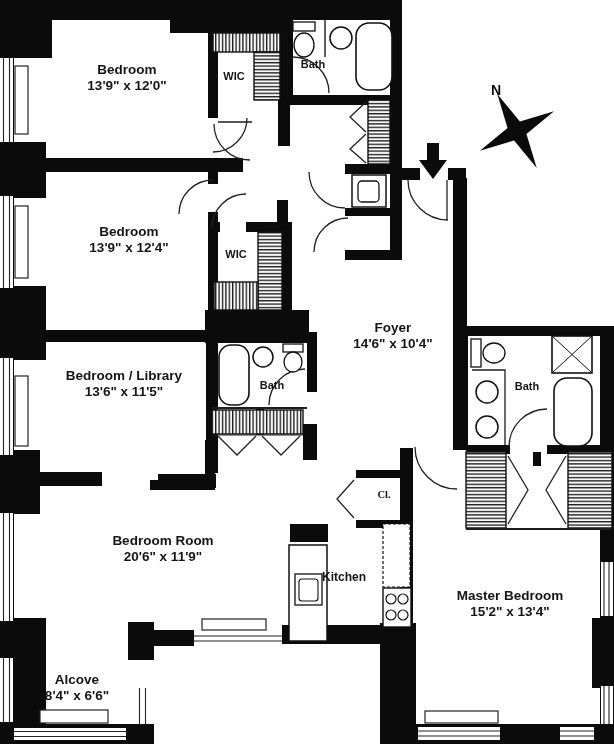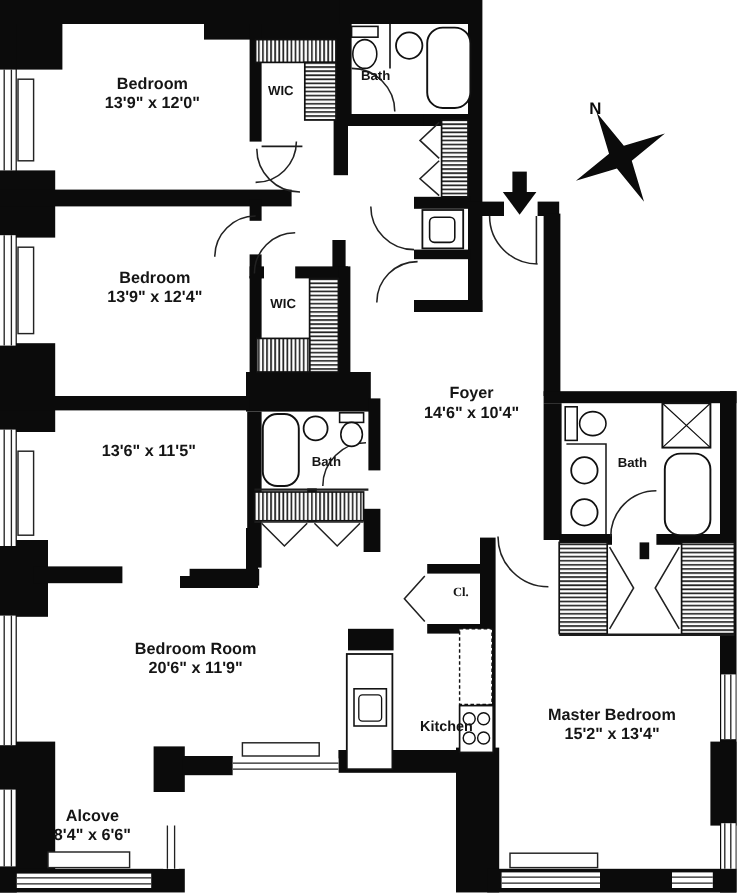--- a/index.html
+++ b/index.html
@@ -236,36 +236,37 @@
     <span class="dm">13'9" x 12'4"</span>
   </div>
   <div class="room-label lbl-sm" style="left:236px;top:248px;">
     <span class="nm">WIC</span>
   </div>
   <div class="room-label lbl-lg" style="left:393px;top:320px;">
     <span class="nm">Foyer</span>
     <span class="dm">14'6" x 10'4"</span>
   </div>
   <div class="room-label lbl-lg" style="left:124px;top:368px;">
+    <span class="nm">Bedroom / Library</span>
     <span class="dm">13'6" x 11'5"</span>
   </div>
   <div class="room-label lbl-sm" style="left:272px;top:379px;">
     <span class="nm">Bath</span>
   </div>
   <div class="room-label lbl-sm" style="left:527px;top:380px;">
     <span class="nm">Bath</span>
   </div>
   <div class="room-label lbl-lg" style="left:163px;top:533px;">
     <span class="nm">Bedroom Room</span>
     <span class="dm">20'6" x 11'9"</span>
   </div>
   <div class="room-label lbl-xs" style="left:384px;top:489px;font-family:Liberation Serif, serif;">
     <span class="nm">Cl.</span>
   </div>
-  <div class="room-label lbl-md" style="left:372px;top:570px;margin-top:28px;">
+  <div class="room-label lbl-md" style="left:344px;top:570px;">
     <span class="nm">Kitchen</span>
   </div>
   <div class="room-label lbl-lg" style="left:510px;top:588px;">
     <span class="nm wrap">Master Bedroom</span>
     <span class="dm">15'2" x 13'4"</span>
   </div>
   <div class="room-label lbl-lg" style="left:77px;top:660px;margin-top:12px;">
     <span class="nm">Alcove</span>
     <span class="dm">8'4" x 6'6"</span>
   </div>

